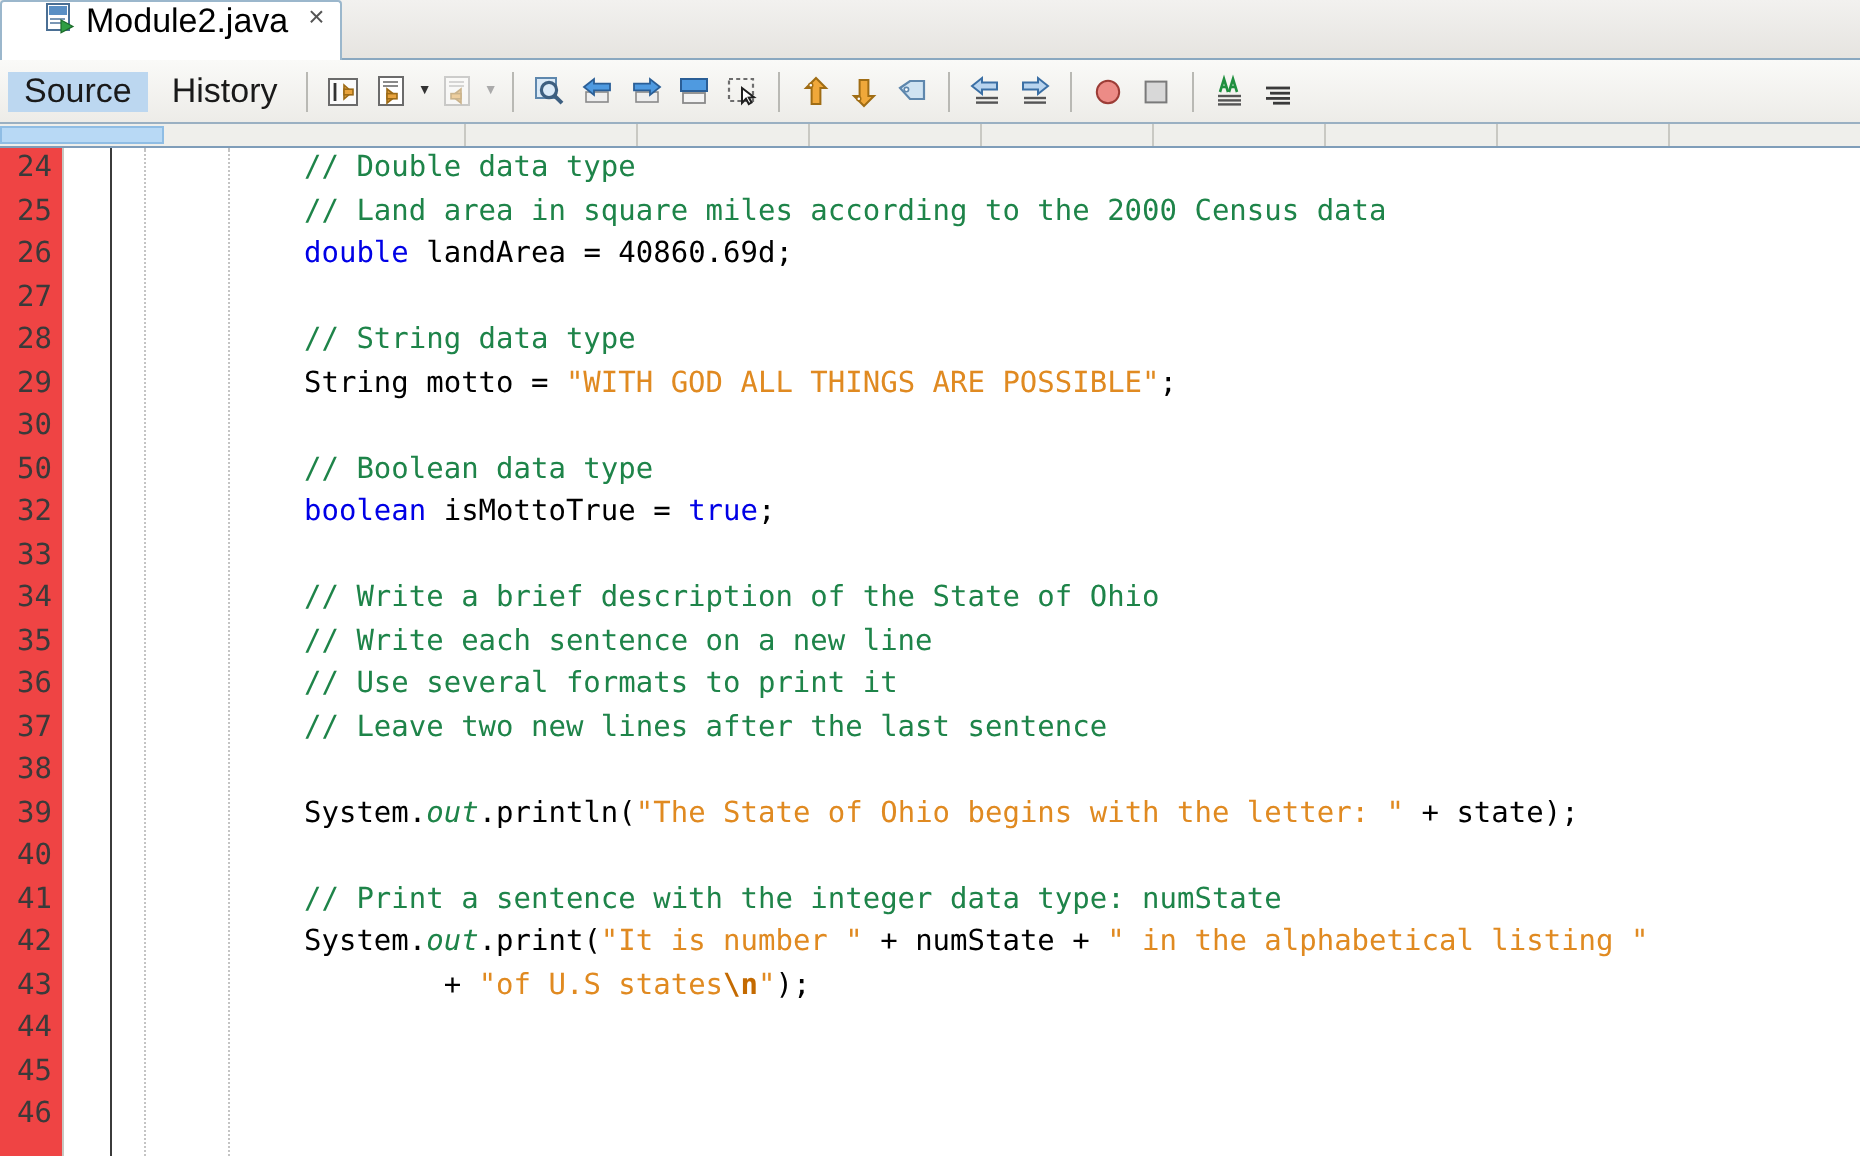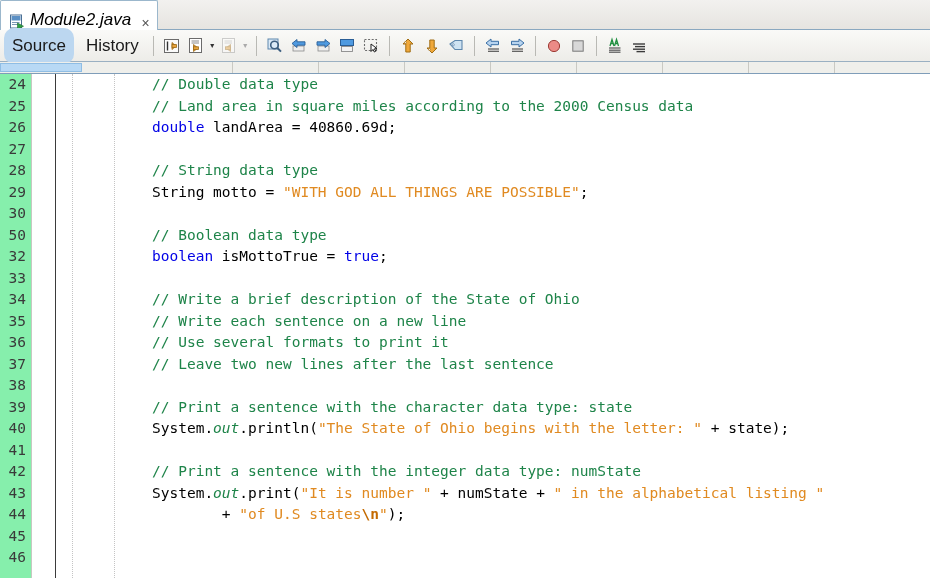--- a/index.html
+++ b/index.html
@@ -14,52 +14,51 @@
 
   
   .tabstrip{
     position:absolute;left:0;top:0;width:930px;height:30px;
     background:linear-gradient(#f2f1ef,#e6e4e0);
     border-bottom:1px solid #8aa8c0;
     box-sizing:border-box;
   }
   .doctab{
     position:absolute;left:0;top:0;height:30px;
-    display:flex;align-items:flex-end;
-    padding:0 8px 0 8px;
+    display:flex;align-items:flex-start;
+    padding:0 8px 0 21px;
     background:#ffffff;
     border:1px solid #9bb7cc;border-bottom:none;
     border-top-left-radius:2px;border-top-right-radius:2px;
     box-sizing:border-box;
-    font-style:italic;
   }
   .doctab .ficon{width:16px;height:16px;margin-right:5px;flex:none;}
   .doctab .tlabel{
     font-size:17px;color:#000;letter-spacing:0px;white-space:nowrap;
     font-family:"Liberation Sans", sans-serif;
   }
   .doctab .tclose{
     margin-left:10px;font-size:14px;color:#555;line-height:1;
     font-family:"Liberation Sans", sans-serif;
   }
 
   
   .toolrow{
     position:absolute;left:0;top:30px;width:930px;height:32px;
     background:linear-gradient(#fafaf8,#edece8);
     border-bottom:1px solid #9ab0c2;
     box-sizing:border-box;
     display:flex;align-items:center;
   }
   .viewtab{
-    height:36px;display:flex;align-items:center;
+    height:20px;display:flex;align-items:center;
     padding:0 8px;margin-left:4px;
     font-size:17px;color:#1a1a1a;
     font-family:"Liberation Sans", sans-serif;
-    border-radius:10px;white-space:nowrap;
+    border-radius:0;white-space:nowrap;
   }
   .viewtab.sel{background:#bcd7f0;}
   .tsep{width:1px;height:20px;background:#b9b9b4;margin:0 6px;flex:none;}
   .tbtn{
     width:22px;height:22px;flex:none;margin:0 1px;
     display:flex;align-items:center;justify-content:center;
   }
   .tarrow{
     width:9px;height:22px;flex:none;
     display:flex;align-items:center;justify-content:center;
@@ -80,21 +79,21 @@
     position:absolute;top:0;width:1px;height:11px;background:#c9c9c3;
   }
 
   
   .editor{
     position:absolute;left:0;top:74px;width:930px;height:504px;
     background:#ffffff;overflow:hidden;
   }
   .gutter{
     position:absolute;left:0;top:0;width:32px;height:504px;
-    background:#86efac;border-right:1px solid #c8c7c1;box-sizing:border-box;
+    background:#ef4444;border-right:1px solid #c8c7c1;box-sizing:border-box;
   }
   .glyphmargin{
     position:absolute;left:39px;top:0;width:16px;height:504px;background:#fff;
   }
   .vline{position:absolute;left:55px;top:0;width:1px;height:504px;background:#3b3b3b;}
   .indentguide{position:absolute;top:0;width:0;height:504px;
     border-left:1px dotted #c4c4c4;}
 
   .codearea{
     position:absolute;left:56px;top:0;right:0;height:568px;
@@ -343,21 +342,20 @@
         <div class="coderow"><span class="pl">String motto = </span><span class="st">"WITH GOD ALL THINGS ARE POSSIBLE"</span><span class="pl">;</span></div>
         <div class="coderow">&nbsp;</div>
         <div class="coderow"><span class="cm">// Boolean data type</span></div>
         <div class="coderow"><span class="kw">boolean</span><span class="pl"> isMottoTrue = </span><span class="kw">true</span><span class="pl">;</span></div>
         <div class="coderow">&nbsp;</div>
         <div class="coderow"><span class="cm">// Write a brief description of the State of Ohio</span></div>
         <div class="coderow"><span class="cm">// Write each sentence on a new line</span></div>
         <div class="coderow"><span class="cm">// Use several formats to print it</span></div>
         <div class="coderow"><span class="cm">// Leave two new lines after the last sentence</span></div>
         <div class="coderow">&nbsp;</div>
-        <div class="coderow"><span class="cm">// Print a sentence with the character data type: state</span></div>
         <div class="coderow"><span class="pl">System.</span><span class="sf">out</span><span class="pl">.println(</span><span class="st">"The State of Ohio begins with the letter: "</span><span class="pl"> + state);</span></div>
         <div class="coderow">&nbsp;</div>
         <div class="coderow"><span class="cm">// Print a sentence with the integer data type: numState</span></div>
         <div class="coderow"><span class="pl">System.</span><span class="sf">out</span><span class="pl">.print(</span><span class="st">"It is number "</span><span class="pl"> + numState + </span><span class="st">" in the alphabetical listing "</span></div>
         <div class="coderow"><span class="pl">        + </span><span class="st">"of U.S states</span><span class="esc">\n</span><span class="st">"</span><span class="pl">);</span></div>
         <div class="coderow">&nbsp;</div>
       </div>
   </div>
 
 </div>

